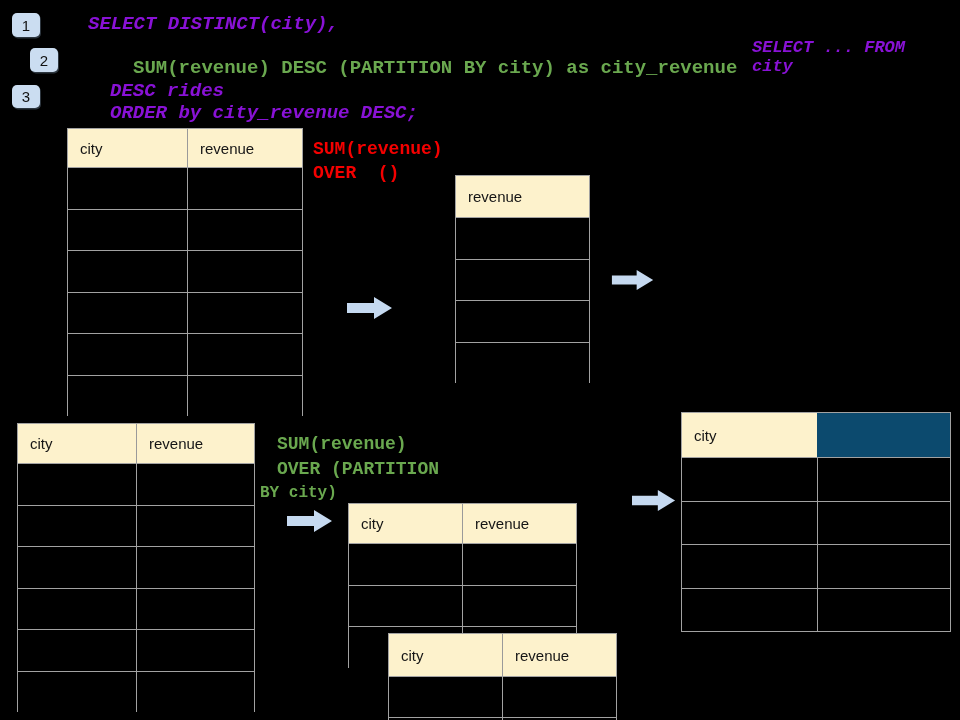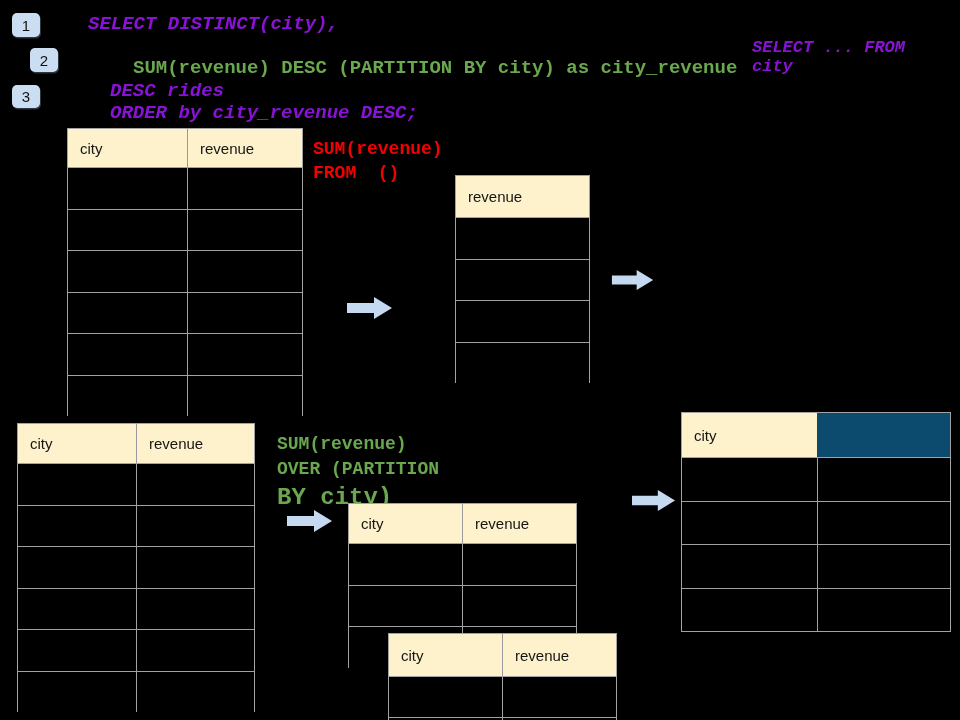--- a/index.html
+++ b/index.html
@@ -41,25 +41,25 @@
 
   <div class="mono purple" style="left:88px;top:13px;font-size:19px;">SELECT DISTINCT(city),</div>
   <div class="mono green" style="left:133px;top:57px;font-size:19px;">SUM(revenue) DESC (PARTITION BY city) as city_revenue</div>
   <div class="mono purple" style="left:110px;top:80px;font-size:19px;">DESC rides</div>
   <div class="mono purple" style="left:752px;top:38px;font-size:17px;">SELECT ... FROM</div>
 
   <div class="mono purple" style="left:110px;top:102px;font-size:19px;">ORDER by city_revenue DESC;</div>
   <div class="mono purple" style="left:752px;top:57px;font-size:17px;">city</div>
 
   <div class="mono red" style="left:313px;top:139px;font-size:18px;">SUM(revenue)</div>
-  <div class="mono red" style="left:313px;top:163px;font-size:18px;">FROM  ()</div>
+  <div class="mono red" style="left:313px;top:163px;font-size:18px;">OVER  ()</div>
 
   <div class="mono green" style="left:277px;top:434px;font-size:18px;">SUM(revenue)</div>
   <div class="mono green" style="left:277px;top:459px;font-size:18px;">OVER (PARTITION</div>
-  <div class="mono green" style="left:277px;top:484px;font-size:24px;">BY city)</div>
+  <div class="mono green" style="left:260px;top:484px;font-size:16px;">BY city)</div>
 
   <div class="tbl" style="left:67px;top:128px;width:236px;height:288px;">
     <div class="hdr" style="height:38px;">
       <div class="hcell" style="width: 119px; background: rgb(253, 242, 204);">city</div>
       <div class="hcell second" style="flex: 1 1 0%; background: rgb(253, 242, 204);">revenue</div>
     </div>
     <div class="row" style="height:41.5px;">
         <div class="cell" style="width:119px;"></div>
         <div class="cell second" style="flex:1;"></div>
       </div>

